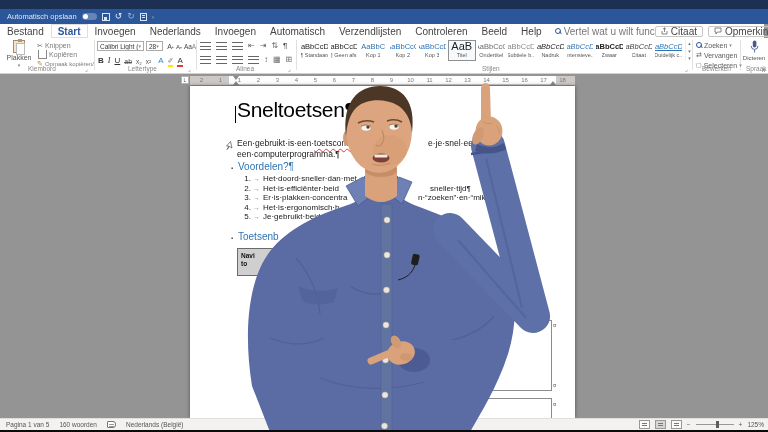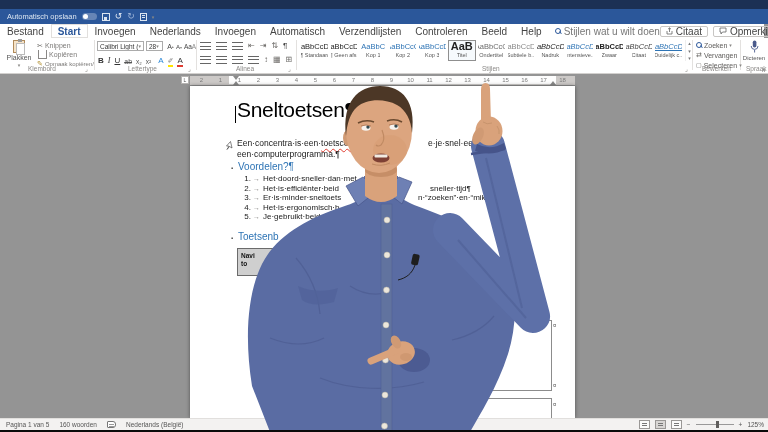--- a/index.html
+++ b/index.html
@@ -60,21 +60,21 @@
   .ul-r{box-shadow:0 2px 0 #e03c31;}
   .ic-list{width:11px;height:8px;background:repeating-linear-gradient(to bottom,#666 0 1px,transparent 1px 3.5px);}
   .ic-al{width:11px;height:8px;background:repeating-linear-gradient(to bottom,#666 0 1px,transparent 1px 3.5px);}
   .ic-al::after{content:"";display:block;margin-top:2.5px;width:7px;height:1px;background:#fff0;}
   .stylecard{width:28.5px;height:21px;display:flex;flex-direction:column;align-items:center;justify-content:flex-start;
              border:1px solid transparent;overflow:hidden;flex:none;}
   .stylecard .samp{font-size:7.5px;line-height:11px;color:#222;white-space:nowrap;}
   .stylecard .sname{font-size:5.5px;line-height:7px;color:#555;white-space:nowrap;max-width:28px;overflow:hidden;}
   .stylecard.selected{border-color:#8f8f8f;background:#f6fafd;}
   .v-h .samp{color:#2e74b5;text-align:right;}
-  .v-title .samp{font-size:11px;font-weight:bold;}
+  .v-title .samp{font-size:11px;}
   .v-subtitle .samp{color:#6a6a6a;}
   .v-subtle .samp{color:#8a8a8a;}
   .v-emphasis .samp{font-style:italic;}
   .v-intense .samp{font-style:italic;color:#2e74b5;}
   .v-strong .samp{font-weight:bold;}
   .v-quote .samp{font-style:italic;color:#444;}
   .v-clearref .samp{font-style:italic;color:#2e74b5;text-decoration:underline;}
   .gallery{position:absolute;left:300px;top:2px;display:flex;gap:1px;width:384px;overflow:hidden;}
   .gscroll{position:absolute;left:685px;top:2px;width:8px;height:21px;display:flex;flex-direction:column;
            align-items:center;justify-content:space-between;font-size:5px;color:#777;border-left:1px solid #eee;}
@@ -166,21 +166,21 @@
       <span class="tab">Verzendlijsten</span>
 
       <span class="tab">Controleren</span>
 
       <span class="tab">Beeld</span>
 
       <span class="tab">Help</span>
 
     <span class="tellme">
       <span class="mag"></span>
-      <span>Stijlen wat u wilt doen</span>
+      <span>Vertel wat u wilt func</span>
     </span>
     <span class="tr-right">
       <span class="pillbtn">
         <svg width="7" height="8" viewBox="0 0 7 8">
             <path d="M1,4 v3 h5 v-3" fill="none" stroke="#666" stroke-width="0.8"></path>
             <path d="M3.5,5 V1 M2,2.2 L3.5,0.8 L5,2.2" fill="none" stroke="#666" stroke-width="0.8"></path>
           </svg>
         <span>Citaat</span>
       </span>
       <span class="pillbtn">
@@ -431,21 +431,21 @@
 
   </div>
   <div class="tabsel">L</div>
   <div class="im im-t" style="left:233px;top:76px"></div>
   <div class="im im-b" style="left:233px;top:81px"></div>
   <div class="im im-b" style="left:550px;top:81px"></div>
 
   <div class="page">
     <div class="caret"></div>
     <div class="doctitle">Sneltoetsen¶</div>
-    <div class="bodytxt" style="left:47px;top:52px"><span>Een·concentra·is·een·</span><span class="err">toetscombinatie</span></div>
+    <div class="bodytxt" style="left:47px;top:52px"><span>Een·gebruikt·is·een·</span><span class="err">toetscombinatie</span></div>
     <div class="bodytxt" style="left:238px;top:52px">e·je·snel·een·func</div>
     <div class="bodytxt" style="left:47px;top:63px">een·computerprogramma.¶</div>
     <span class="hbullet" style="left:41px;top:79px">▪</span>
     <div class="dochead" style="left:48px;top:75px">Voordelen?¶</div>
     <div class="dlist">
 
         <div class="drow">
           <span class="lnum">1.</span>
           <span class="larr">→</span>
           <span>Het·doord·sneller·dan·met</span>
@@ -455,21 +455,21 @@
         <div class="drow">
           <span class="lnum">2.</span>
           <span class="larr">→</span>
           <span>Het·is·efficiënter·beid</span>
           <span class="rfrag">sneller·tijd¶</span>
         </div>
 
         <div class="drow">
           <span class="lnum">3.</span>
           <span class="larr">→</span>
-          <span>Er·is·minder·sneltoets</span>
+          <span>Er·is·plakken·concentra</span>
           <span class="rfrag">n·“zoeken”·en·“mikken”·me</span>
         </div>
 
         <div class="drow">
           <span class="lnum">4.</span>
           <span class="larr">→</span>
           <span>Het·is·ergonomisch·b</span>
           <span class="rfrag"></span>
         </div>
 

